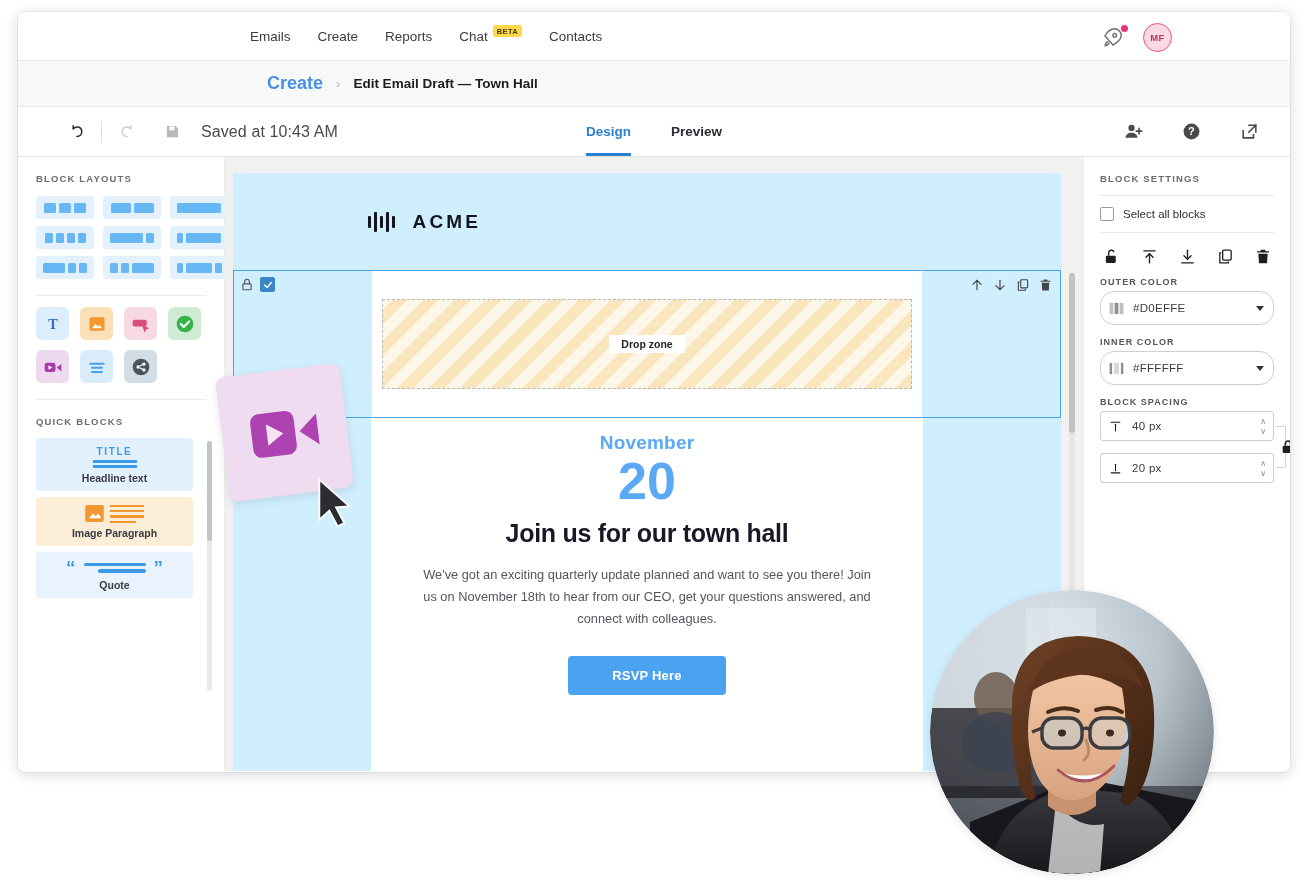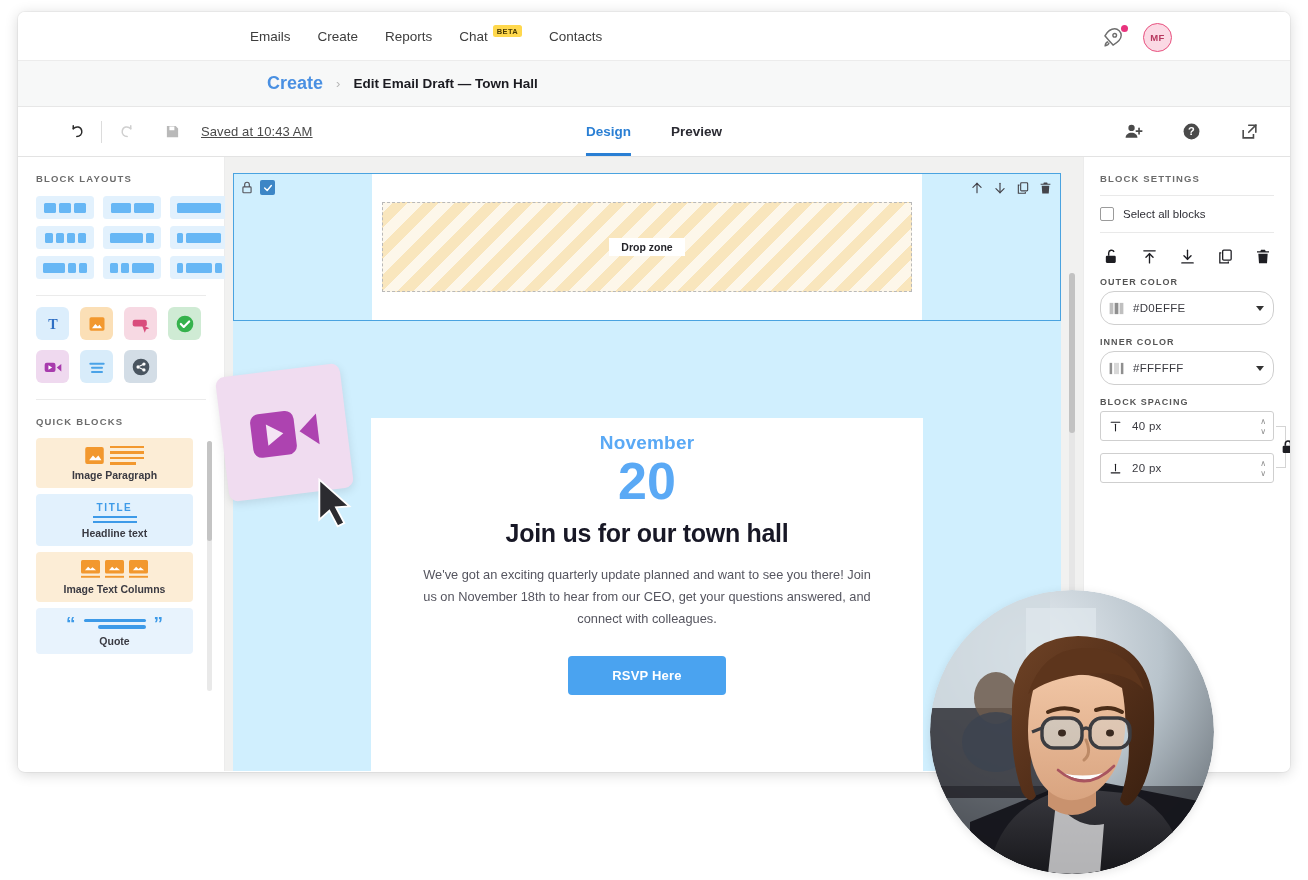--- a/index.html
+++ b/index.html
@@ -64,21 +64,21 @@
 
   
   .edbar {
     height: 50px; background: #fff; border-bottom: 1px solid #e3e3e3;
     display: flex; align-items: center; position: relative;
   }
   .edbar-left { display: flex; align-items: center; gap: 0; margin-left: 44px; }
   .icon-btn { width: 30px; height: 30px; display: flex; align-items: center; justify-content: center; }
   .vdiv { width: 1px; height: 22px; background: #dcdcdc; margin: 0 9px; }
   .saved-text {
-    font-size: 13px; color: #4a4a4a; text-decoration: underline;
+    font-size: 16px; color: #4a4a4a; 
     margin-left: 14px; letter-spacing: .1px;
   }
   .edbar-tabs {
     position: absolute; left: 50%; transform: translateX(-50%);
     display: flex; gap: 40px; height: 100%; align-items: center;
   }
   .edtab {
     font-size: 13.5px; font-weight: bold; color: #2b2b33;
     height: 100%; display: flex; align-items: center;
     border-bottom: 3px solid transparent; padding-top: 3px;
@@ -448,67 +448,45 @@
               </g>
             </svg>
           </div>
         </div>
 
       <div class="sep"></div>
 
       <div class="sec-title">QUICK BLOCKS</div>
       <div class="qb-wrap">
         <div id="qb-list">
+            <div class="qb" style="background: rgb(226, 241, 253);">
+              <div>
+                <div style="font-size:10px;font-weight:bold;letter-spacing:1.6px;color:#3D9AE8">TITLE</div>
+                <div style="width:44px;height:2.6px;background:#3D9AE8;margin:3px auto 0"></div>
+                <div style="width:44px;height:2.6px;background:#3D9AE8;margin:2.5px auto 0"></div>
+              </div>
+              <div class="qb-label">Headline text</div>
+            </div>
             <div class="qb" style="background: rgb(252, 237, 214);">
               <div>
                 <div style="display:flex;align-items:center;justify-content:center;gap:6px">
                   <svg width="19" height="17" viewBox="0 0 24 22">
                     <rect width="24" height="22" rx="2.5" fill="#F2982E"></rect>
                     <path d="M5 17l5-6 3.5 3.5L17 11l4 6z" fill="#fff"></path>
                   </svg>
                   <div>
                     <div style="width:34px;height:2.4px;background:#F2982E;margin-bottom:3px"></div>
                     <div style="width:34px;height:2.4px;background:#F2982E;margin-bottom:3px"></div>
                     <div style="width:34px;height:2.4px;background:#F2982E;margin-bottom:3px"></div>
                     <div style="width:26px;height:2.4px;background:#F2982E"></div>
                   </div>
                 </div>
               </div>
               <div class="qb-label">Image Paragraph</div>
             </div>
-            <div class="qb" style="background: rgb(226, 241, 253);">
-              <div>
-                <div style="font-size:10px;font-weight:bold;letter-spacing:1.6px;color:#3D9AE8">TITLE</div>
-                <div style="width:44px;height:2.6px;background:#3D9AE8;margin:3px auto 0"></div>
-                <div style="width:44px;height:2.6px;background:#3D9AE8;margin:2.5px auto 0"></div>
-              </div>
-              <div class="qb-label">Headline text</div>
-            </div>
-            <div class="qb" style="background: rgb(252, 237, 214);">
-              <div>
-                <div style="display:flex;justify-content:center;gap:5px">
-                  <svg width="19" height="19" viewBox="0 0 24 24">
-                    <rect width="24" height="17" rx="2" fill="#F2982E"></rect>
-                    <path d="M5 13l4-4.5 3 3 2.5-2.5 4.5 4z" fill="#fff"></path>
-                    <rect y="20" width="24" height="2.4" fill="#F2982E"></rect>
-                  </svg>
-                  <svg width="19" height="19" viewBox="0 0 24 24">
-                    <rect width="24" height="17" rx="2" fill="#F2982E"></rect>
-                    <path d="M5 13l4-4.5 3 3 2.5-2.5 4.5 4z" fill="#fff"></path>
-                    <rect y="20" width="24" height="2.4" fill="#F2982E"></rect>
-                  </svg>
-                  <svg width="19" height="19" viewBox="0 0 24 24">
-                    <rect width="24" height="17" rx="2" fill="#F2982E"></rect>
-                    <path d="M5 13l4-4.5 3 3 2.5-2.5 4.5 4z" fill="#fff"></path>
-                    <rect y="20" width="24" height="2.4" fill="#F2982E"></rect>
-                  </svg>
-                </div>
-              </div>
-              <div class="qb-label">Image Text Columns</div>
-            </div>
             <div class="qb" style="background: rgb(232, 243, 253);">
               <div>
                 <div style="display:flex;align-items:center;justify-content:center;gap:8px">
                   <span style="font-size:19px;font-weight:bold;color:#3D9AE8;line-height:0.8">“</span>
                   <div>
                     <div style="width:62px;height:3.4px;background:#3D9AE8;border-radius:2px"></div>
                     <div style="width:48px;height:3.4px;background:#3D9AE8;border-radius:2px;margin:3px 0 0 14px"></div>
                   </div>
                   <span style="font-size:19px;font-weight:bold;color:#3D9AE8;line-height:0.8">”</span>
                 </div>
@@ -518,20 +496,30 @@
           </div>
         <div class="qb-scroll">
           <div class="qb-thumb"></div>
         </div>
       </div>
     </div>
 
     <div class="canvas">
       <div class="canvas-inner">
 
+        <div class="email-header">
+          <div class="logo-mark">
+            <div class="logo-bar" style="width:2.5px;height:12px"></div>
+            <div class="logo-bar" style="width:3.5px;height:20px"></div>
+            <div class="logo-bar" style="width:2.5px;height:12px"></div>
+            <div class="logo-bar" style="width:3.5px;height:20px"></div>
+            <div class="logo-bar" style="width:2.5px;height:12px"></div>
+          </div>
+          <div class="logo-word">ACME</div>
+        </div>
 
         <div class="block-sel">
           <div class="block-bar-left">
             <svg width="14" height="15" viewBox="0 0 24 24" fill="none" stroke="#55555c" stroke-width="2">
               <rect x="5" y="11" width="14" height="10" rx="1.5"></rect>
                 <path d="M8 11V7a4 4 0 0 1 8 0v4"></path>
             </svg>
             <div class="chk-on">
               <svg width="10" height="10" viewBox="0 0 24 24" fill="none" stroke="#fff" stroke-width="3.4" stroke-linecap="round" stroke-linejoin="round">
                   <path d="M4 12l6 6L20 6"></path>

